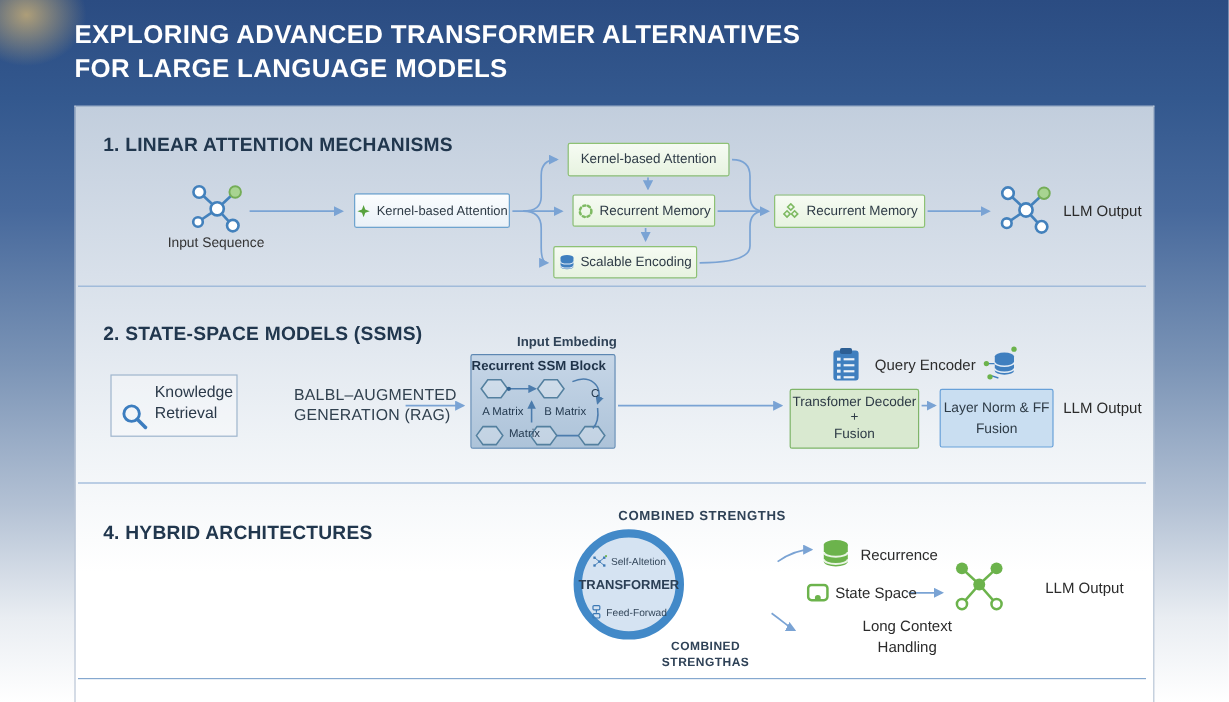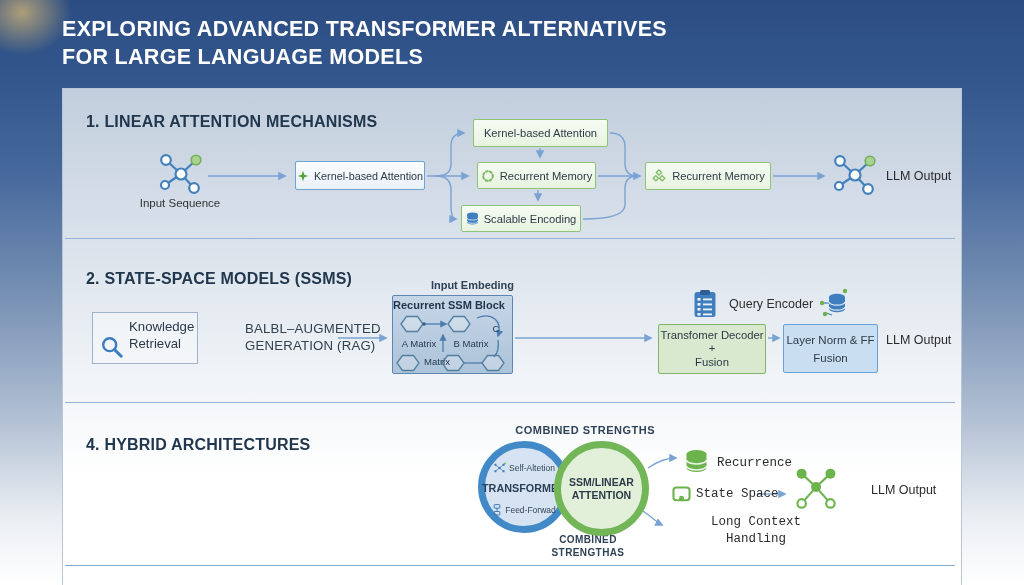--- a/index.html
+++ b/index.html
@@ -32,21 +32,21 @@
   .ragtext{left:197px;top:321px;font-size:13.2px;line-height:16.5px;color:#31414f;letter-spacing:.2px;padding-left:48px;}
   .circle{border-radius:50%;box-sizing:border-box;text-align:center;}
   .vblue{left:478px;top:441px;width:92px;height:92px;border:7px solid #4289c8;background:#d5e3f2;z-index:3;}
   .vgreen{left:554px;top:441px;width:95px;height:95px;border:7px solid #73b657;background:#e2efd9;z-index:4;
     display:flex;flex-direction:column;align-items:center;justify-content:center;
     font-size:10.5px;font-weight:700;color:#2d3b4a;line-height:12.5px;}
   .vrow{position:absolute;width:100%;display:flex;align-items:center;justify-content:center;gap:3px;
     font-size:8.5px;color:#33465a;}
   .capslabel{font-size:11px;font-weight:600;color:#2f4257;letter-spacing:.5px;text-align:right;}
   .capssmall{font-size:10px;font-weight:600;color:#2f4257;letter-spacing:.4px;text-align:center;line-height:13px;}
-  .outlbl{font-size:12.5px;color:#2b2b2b;font-family:Liberation Mono, monospace;}
+  .outlbl{font-size:12.5px;color:#2b2b2b;}
   .llmlbl{font-size:12.5px;color:#2b2b2b;}
 </style>
 </head>
 <body>
 
 <svg width="0" height="0" style="position:absolute">
   <defs>
     <g id="mol-blue">
       <g stroke="#4381bc" stroke-width="2.2" fill="none">
         <line x1="25" y1="23" x2="10" y2="9"></line>
@@ -296,24 +296,20 @@
         <g fill="none" stroke="#3c78b4" stroke-width="1.4">
           <rect x="3" y="1.5" width="8" height="5" rx="1.2"></rect>
             <rect x="3" y="11" width="8" height="5" rx="1.2"></rect>
           <line x1="7" y1="6.5" x2="7" y2="10"></line>
           </g>
         </svg>
       <span>Feed-Forwad</span>
     </div>
   </div>
 
-  <div class="abs circle vgreen">
-    <div>SSM/LINEAR</div>
-    <div>ATTENTION</div>
-  </div>
 
   <div class="abs z3 capssmall" style="left:528px;top:533px;width:120px">
     <div>COMBINED</div>
     <div>STRENGTHAS</div>
   </div>
 
   <svg class="abs z3" style="left:684px;top:449px" width="25" height="26" viewBox="0 0 24 26" color="#6cb34c">
       <use href="#cyl"></use>
     </svg>
   <div class="abs z3 outlbl" style="left:717px;top:456px">Recurrence</div>

